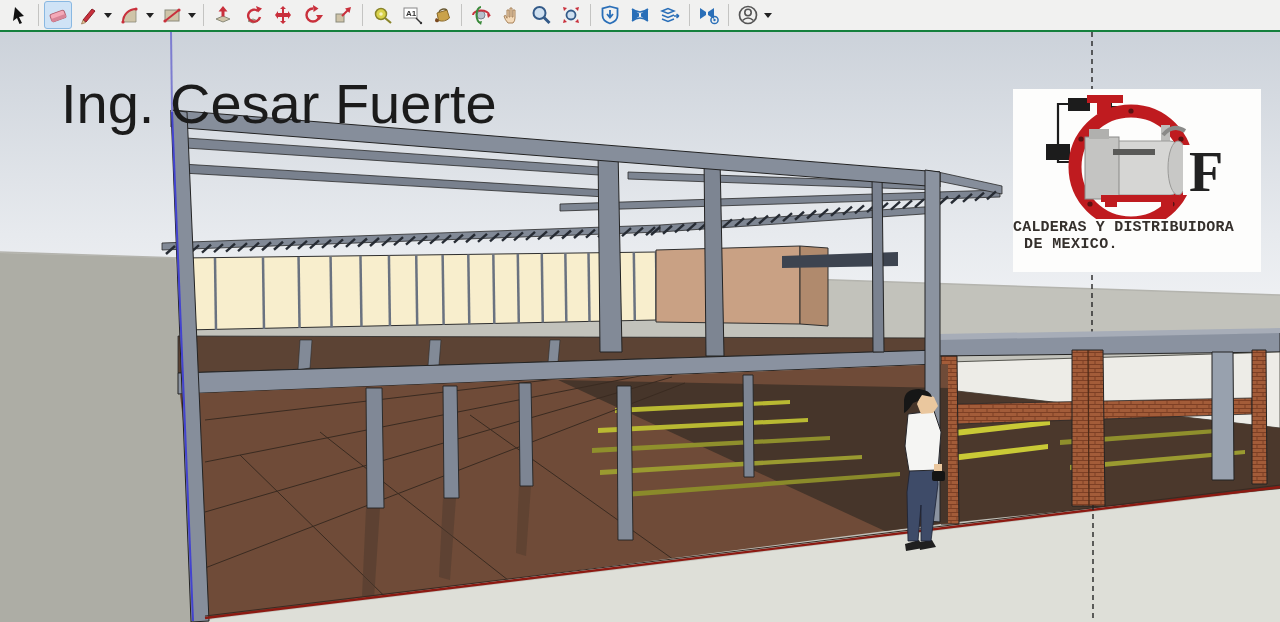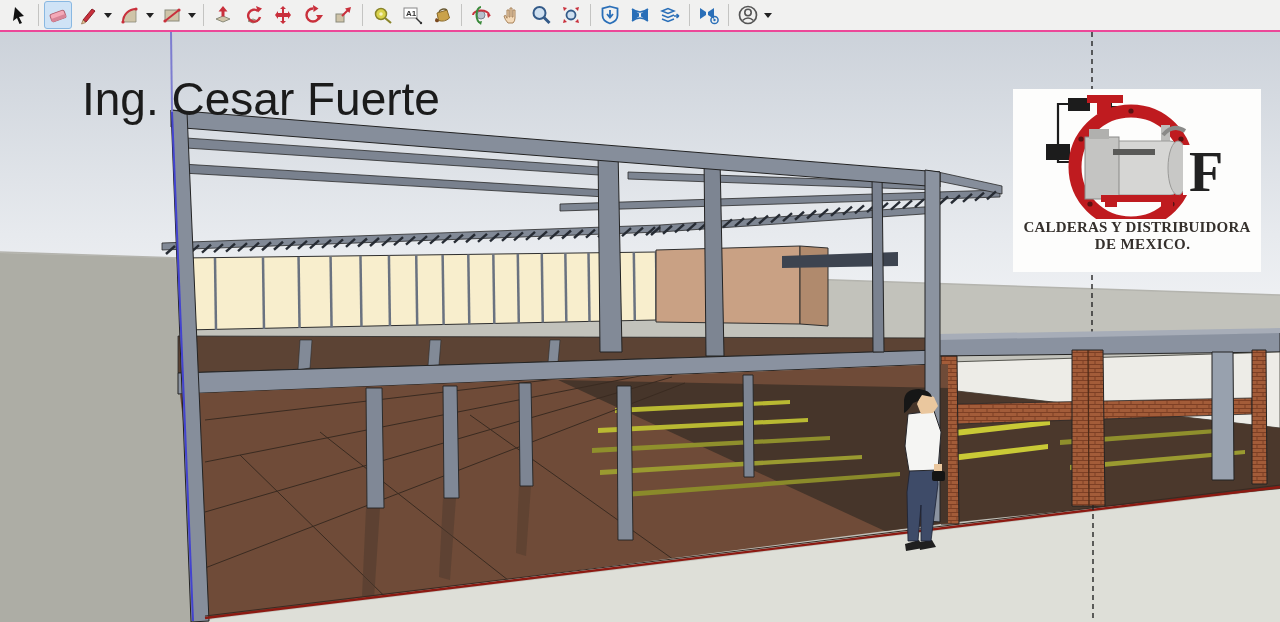--- a/index.html
+++ b/index.html
@@ -1,37 +1,37 @@
 <!DOCTYPE html>
 <html><head>
 <meta charset="utf-8">
 <style>
   html,body{margin:0;padding:0;background:#888;}
   .stage{position:relative;width:1280px;height:622px;overflow:hidden;
          font-family:"Liberation Sans",sans-serif;background:#eef0f3;}
   
   .toolbar{position:absolute;top:0;left:0;width:1280px;height:32px;
-           background:#f1f1f0;border-bottom:2px solid #ec4899;
+           background:#f1f1f0;border-bottom:2px solid #15803d;
            display:flex;align-items:center;padding-left:4px;box-sizing:border-box;z-index:40;}
   .tbtn{width:26px;height:26px;display:flex;align-items:center;justify-content:center;
         border:1px solid transparent;border-radius:3px;margin:0 1px;flex:0 0 auto;}
   .tbtn.active{background:#cfe3f6;border-color:#89b8e2;}
   .tsep{width:1px;height:22px;background:#c4c4c2;margin:0 4px;flex:0 0 auto;}
   .caret{width:0;height:0;border-left:4px solid transparent;border-right:4px solid transparent;
          border-top:5px solid #222;margin:0 3px 0 1px;flex:0 0 auto;}
   
   .viewport{position:absolute;top:32px;left:0;width:1280px;height:590px;}
   .viewport svg{display:block;}
-  .annotation{position:absolute;left:82px;top:44px;font-size:46px;line-height:1;
+  .annotation{position:absolute;left:61px;top:44px;font-size:56px;line-height:1;
               color:#1b1b1b;letter-spacing:0;white-space:nowrap;z-index:10;}
   
   .logo{position:absolute;left:1013px;top:57px;width:248px;height:183px;background:#fdfdfc;
         z-index:20;box-sizing:border-box;}
-  .logo .caption{position:absolute;left:0;top:130px;width:248px;text-align:center;
-        font-family:Liberation Serif, serif;font-weight:bold;color:#35302c;}
+  .logo .caption{position:absolute;left:0;top:130px;width:248px;
+        font-family:Liberation Mono, monospace;font-weight:bold;color:#35302c;}
   .logo .cap1{font-size:15px;letter-spacing:.2px;}
   .logo .cap2{font-size:15px;letter-spacing:.4px;margin-left:11px;}
 </style>
 </head>
 <body>
 
 <div class="stage">
 
   <div class="toolbar">
     <div class="tbtn">

